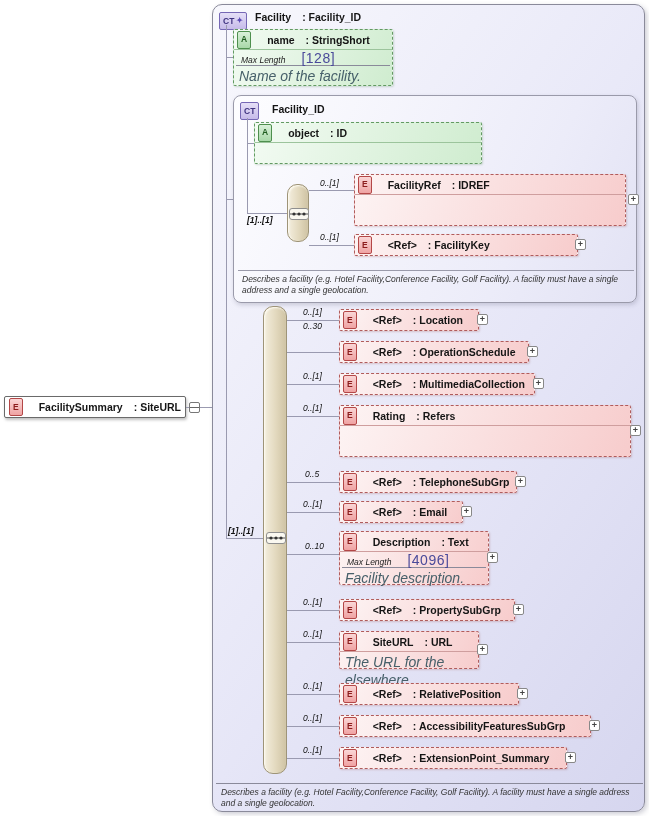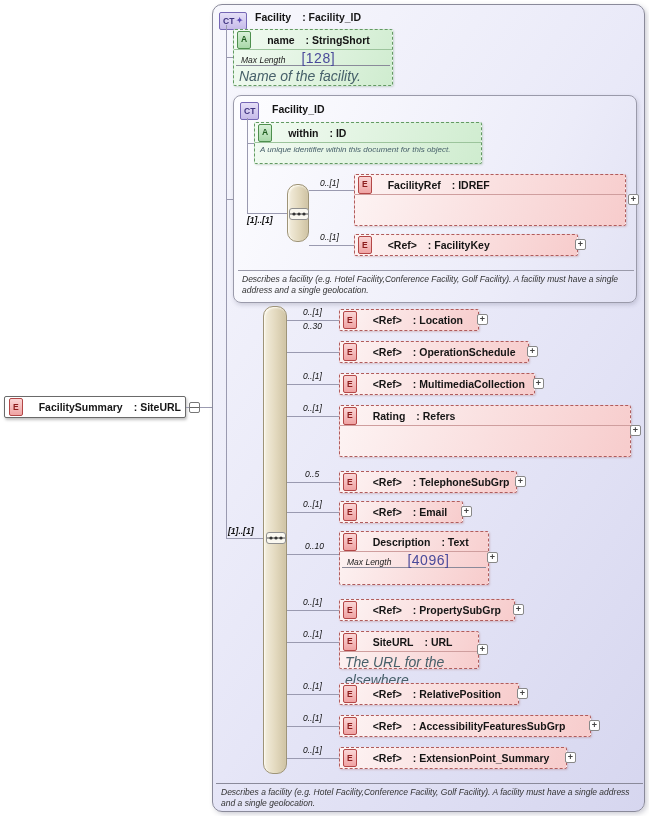--- a/index.html
+++ b/index.html
@@ -97,24 +97,23 @@
       <span class="x lbl" style="left:38px;top:7px">Facility_ID</span>
 
       <div class="x vl" style="left:13px;top:22px;height:95px"></div>
       <div class="x hl" style="left:13px;top:47px;width:7px"></div>
       <div class="x hl" style="left:13px;top:117px;width:40px"></div>
       <span class="x card bold" style="left:13px;top:119px">[1]..[1]</span>
 
       <div class="x abox" style="left:20px;top:26px;width:228px;height:42px">
         <div class="tr">
           <span class="badge a">A</span>
-          <span class="lbl">within</span>
+          <span class="lbl">object</span>
           <span class="typ">: ID</span>
         </div>
-        <div class="doc tight">A unique identifier within this document for this object.</div>
       </div>
 
       <div class="x seqbar" style="left:53px;top:88px;width:22px;height:58px"></div>
       <span class="x seq-icon" style="left:55px;top:112px"><svg width="18" height="10" viewBox="0 0 18 10">
             <path d="M0 5h18" stroke="#555" stroke-width="1" fill="none"></path>
             <circle cx="4" cy="5" r="1.6" fill="#333"></circle>
             <circle cx="9" cy="5" r="1.6" fill="#333"></circle>
             <circle cx="14" cy="5" r="1.6" fill="#333"></circle>
           </svg></span>
 
@@ -211,20 +210,21 @@
     <div class="x ebox-multi" style="left:126px;top:526px;width:150px;height:54px">
       <div class="tr">
         <span class="badge e">E</span>
         <span class="lbl">Description</span>
           <span class="typ">: Text</span>
       </div>
       <div class="facet" style="border-bottom-color:#8a8a9a">
         <span>Max Length</span>
           <span class="fv">[4096]</span>
       </div>
+      <div class="doc">Facility description.</div>
     </div>
     <div class="x plus" style="left:274px;top:547px">+</div>
 
     <div class="x hl" style="left:74px;top:605px;width:52px"></div>
     <span class="x card" style="left:90px;top:592px">0..[1]</span>
     <div class="x erow" style="left:126px;top:594px;width:176px">
       <span class="badge e">E</span>
       <span class="lbl">&lt;Ref&gt;</span>
         <span class="typ">: PropertySubGrp</span>
     </div>

